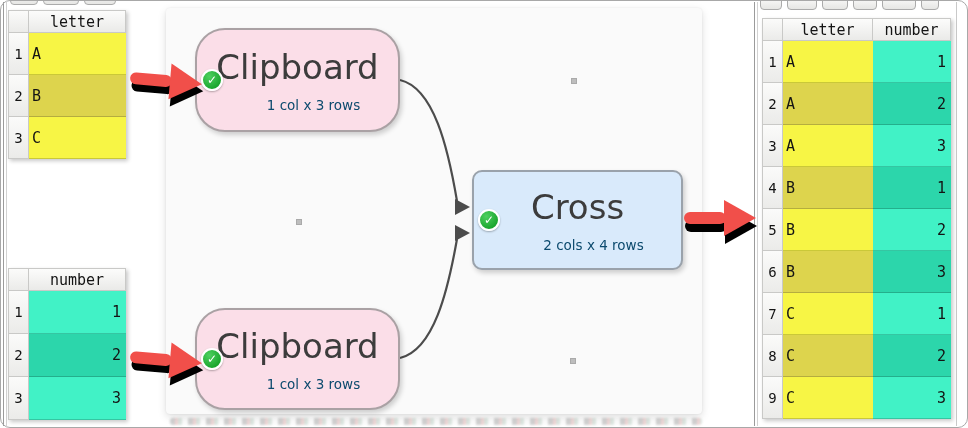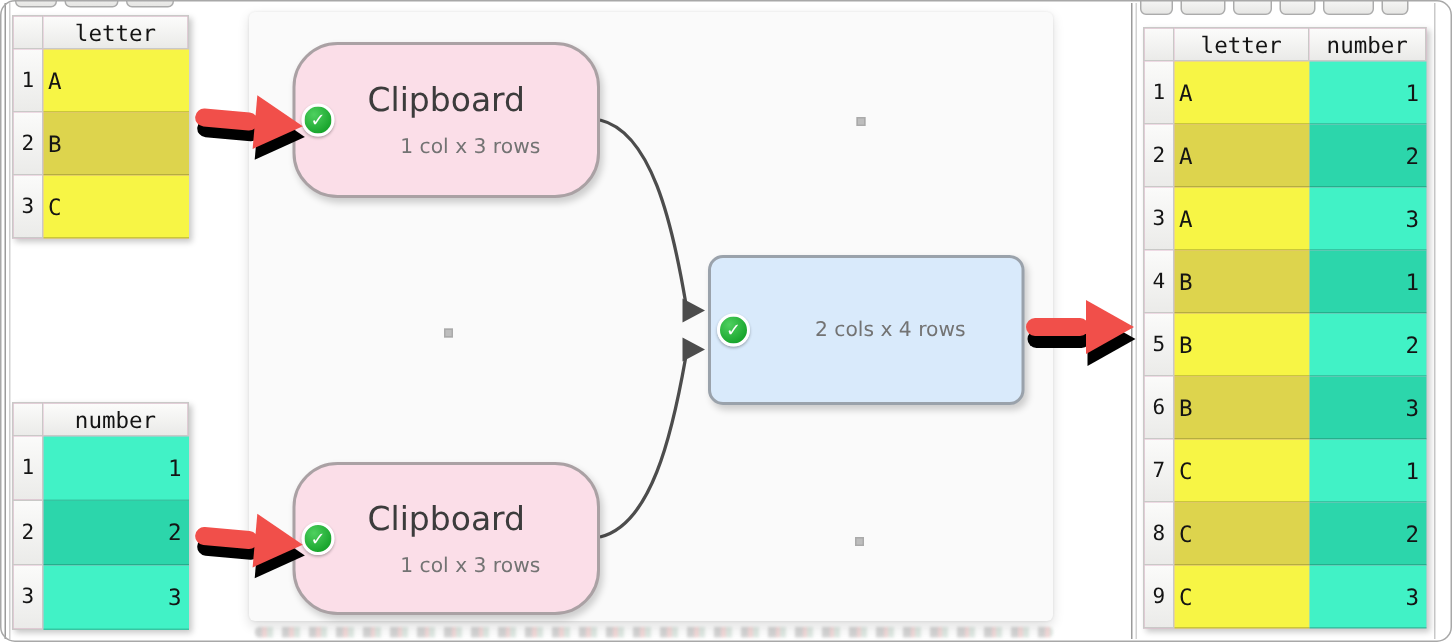--- a/index.html
+++ b/index.html
@@ -13,21 +13,21 @@
   body{position:relative; background:#ffffff; overflow:hidden;
        font-family:"DejaVu Sans","Liberation Sans",sans-serif;}
   .frame{position:absolute; inset:0; border:1px solid #a8a8a8; border-radius:10px;
          pointer-events:none; z-index:50;}
 
   
   .vline{position:absolute; top:2px; bottom:2px; width:0;}
 
   
   .dtable{position:absolute; font-family:"DejaVu Sans Mono","Liberation Mono",monospace;
-          font-size:15px; color:#141414; background:#f9a8d4;
+          font-size:15px; color:#141414; background:#0369a1;
           box-shadow:2px 2px 4px rgba(0,0,0,.22);text-align:center;}
   .trow{display:flex; height:42px;}
   .t-bottom .trow{height:43px;}
   .trow.thead{height:23px !important;}
   .corner,.rnum{width:21px; background:linear-gradient(#fbfbfa,#ebebe9);
           border:1px solid #c9c9c7; border-top:none;
           display:flex; align-items:center; justify-content:center; font-size:14px; flex:none;}
   .corner{border-top:1px solid #c9c9c7;}
   .hcell{background:linear-gradient(#fcfcfb,#eaeae8); border:1px solid #c9c9c7; border-left:none;
          display:flex; align-items:center; justify-content:center; flex:none;}
@@ -45,22 +45,22 @@
   .canvas{position:absolute; left:166px; top:8px; width:536px; height:406px;
           background:#fafafa; border-radius:4px;
           box-shadow:0 3px 8px rgba(0,0,0,.13), 0 0 2px rgba(0,0,0,.08);}
   .dot{position:absolute; width:6px; height:6px; background:#bdbdbd; border:1px solid #aaaaaa;}
 
   .node{position:absolute; display:flex; flex-direction:column; align-items:center;
         justify-content:center; gap:10px; border:2px solid #a3a3a3;
         box-shadow:2px 3px 5px rgba(0,0,0,.18); color:#3c3c3c;}
   .node.clipboard{background:var(--node-pink); border-radius:30px; border-color:#aaa1a4;}
   .node.cross{background:var(--node-blue); border-radius:10px; border-color:#9aa2ab;}
-  .ntitle{font-size:22px;}
-  .nsub{font-size:13.5px; color:#737373;margin-left:32px;}
+  .ntitle{font-size:34px;}
+  .nsub{font-size:13.5px; color:#0c4a6e;margin-left:32px;}
   .check{position:absolute; left:4px; top:50%; margin-top:-11px; width:22px; height:22px;
          border-radius:50%; border:2px solid #ffffff;
          background:radial-gradient(circle at 35% 30%, #4ed05f, var(--check-green) 75%);
          color:#fff; font-size:12px; font-weight:bold; display:flex; align-items:center;
          justify-content:center; box-shadow:0 1px 2px rgba(0,0,0,.3);}
 
   svg.wires{position:absolute; inset:0; width:100%; height:100%; pointer-events:none;}
   svg.redarrow{position:absolute; overflow:visible;}
 
   
@@ -148,20 +148,21 @@
   </div>
 
   <div class="node clipboard" style="left:29px; top:300px; width:205px; height:102px;">
     <div class="check">✓</div>
     <div class="ntitle">Clipboard</div>
     <div class="nsub">1 col x 3 rows</div>
   </div>
 
   <div class="node cross" style="left:306px; top:162px; width:211px; height:100px;">
     <div class="check">✓</div>
+    <div class="ntitle">Cross</div>
     <div class="nsub">2 cols x 4 rows</div>
   </div>
 </div>
 
 <svg class="redarrow" style="left:127px; top:55px;" width="78" height="52" viewBox="0 0 78 52">
   <g transform="rotate(5 39 26)">
     <g transform="translate(2,7)" fill="#000000">
       <rect x="3" y="20" width="42" height="12" rx="6"></rect>
         <polygon points="43,8 75,26 43,44"></polygon>
     </g>

